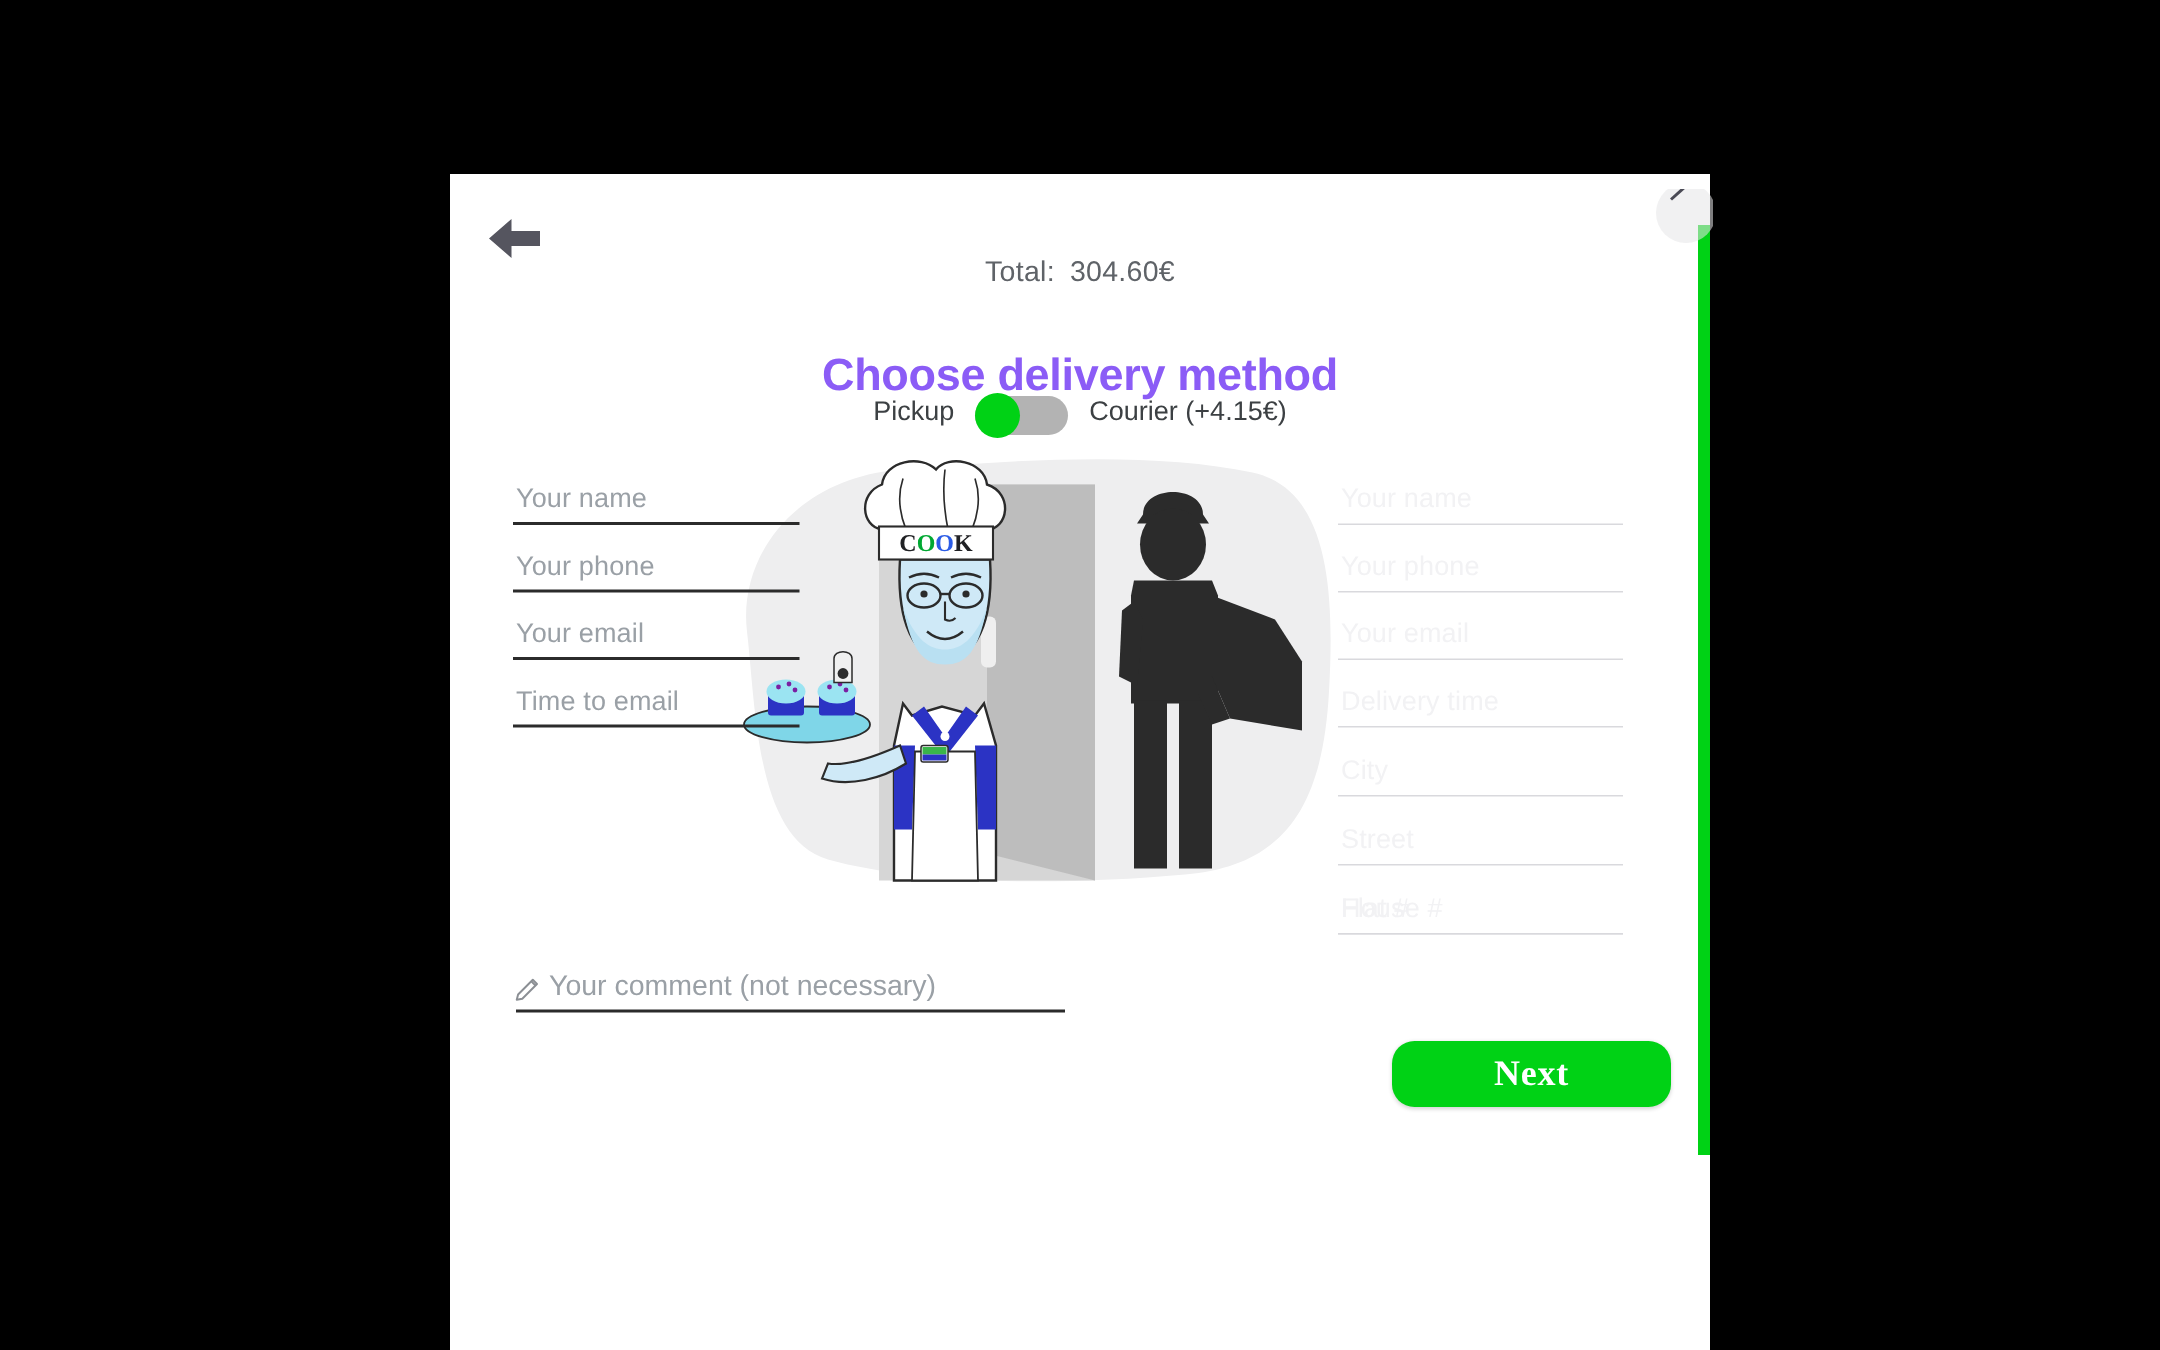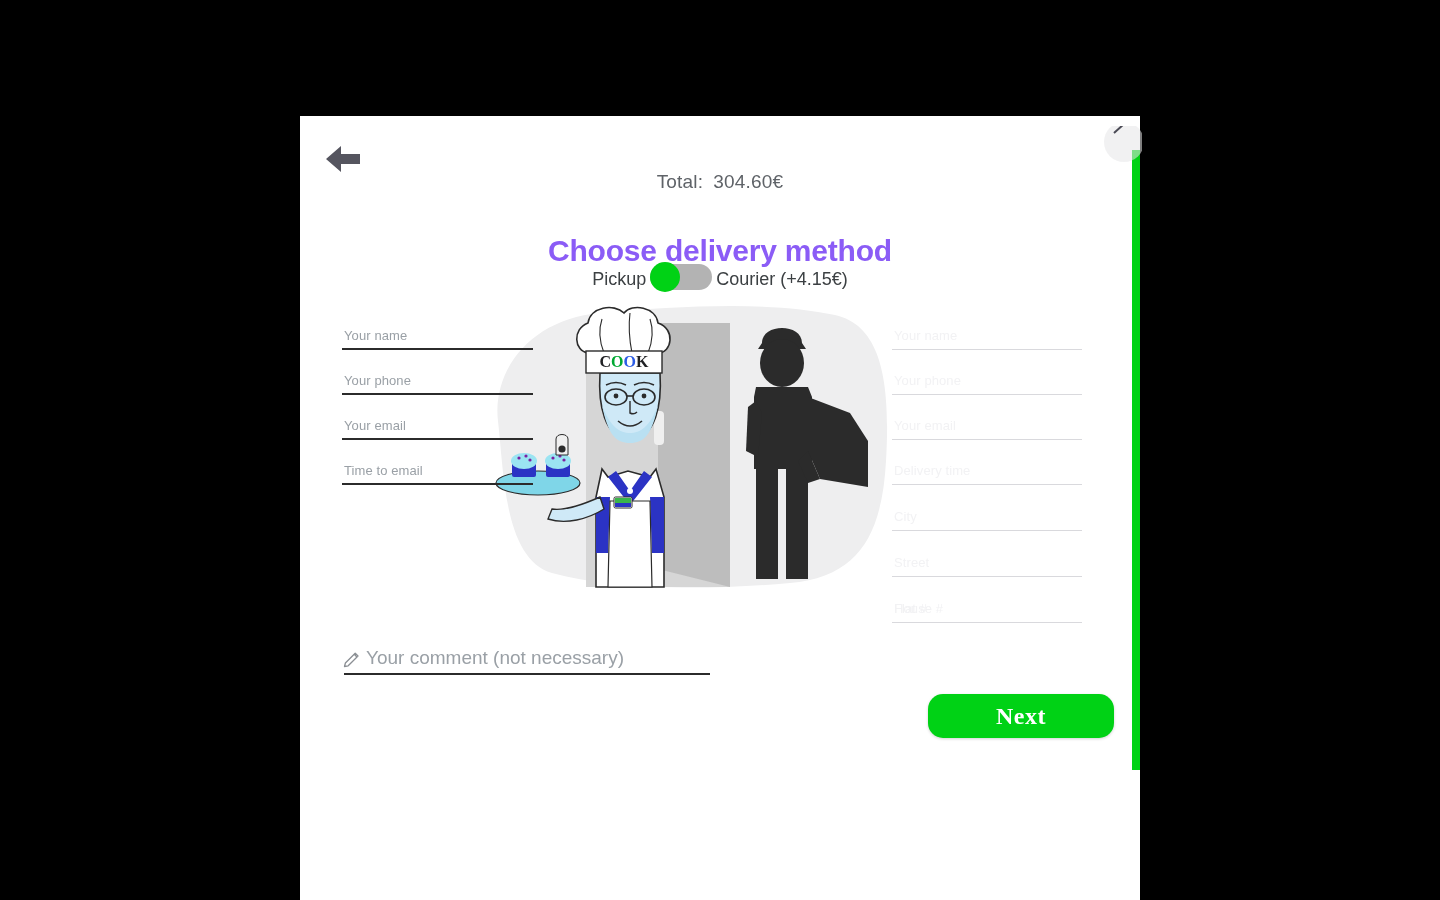--- a/index.html
+++ b/index.html
@@ -49,21 +49,21 @@
   #total-row .t-value{color:#5f6368;}
 
   #page-title{
     position:absolute;left:0;top:98px;width:840px;text-align:center;
     font-size:30px;color:#8b5cf6;font-weight:700;letter-spacing:-.2px;
   }
 
   
   #delivery-toggle-row{
     position:absolute;left:0;top:148px;width:840px;
-    display:flex;align-items:flex-end;justify-content:center;gap:4px;
+    display:flex;align-items:flex-start;justify-content:center;gap:14px;
     font-size:18px;color:#3c4043;
   }
   #toggle-switch{
     width:62px;height:26px;border-radius:13px;background:#b3b3b3;
     position:relative;cursor:pointer;flex:0 0 auto;
   }
   #toggle-switch .knob{
     position:absolute;left:0;top:-2px;width:30px;height:30px;border-radius:50%;
     background:#00d215;
   }
@@ -71,21 +71,21 @@
   
   #illustration{
     position:absolute;left:190px;top:185px;width:400px;height:290px;
     pointer-events:none;
   }
 
   
   .field{position:absolute;}
   .field .ph{
     position:absolute;left:2px;bottom:7px;white-space:nowrap;
-    font-size:13px;color:#9aa0a6;letter-spacing:.1px;text-align:center;
+    font-size:18px;color:#9aa0a6;letter-spacing:.1px;text-align:center;
   }
   .field .rule{
     position:absolute;left:0;bottom:0;height:2px;width:100%;background:#2b2b2b;
   }
 
   
   #pickup-form .field{left:42px;width:191px;height:34px;}
   #f-name {top:200px;}
   #f-phone{top:245px;}
   #f-email{top:290px;}

